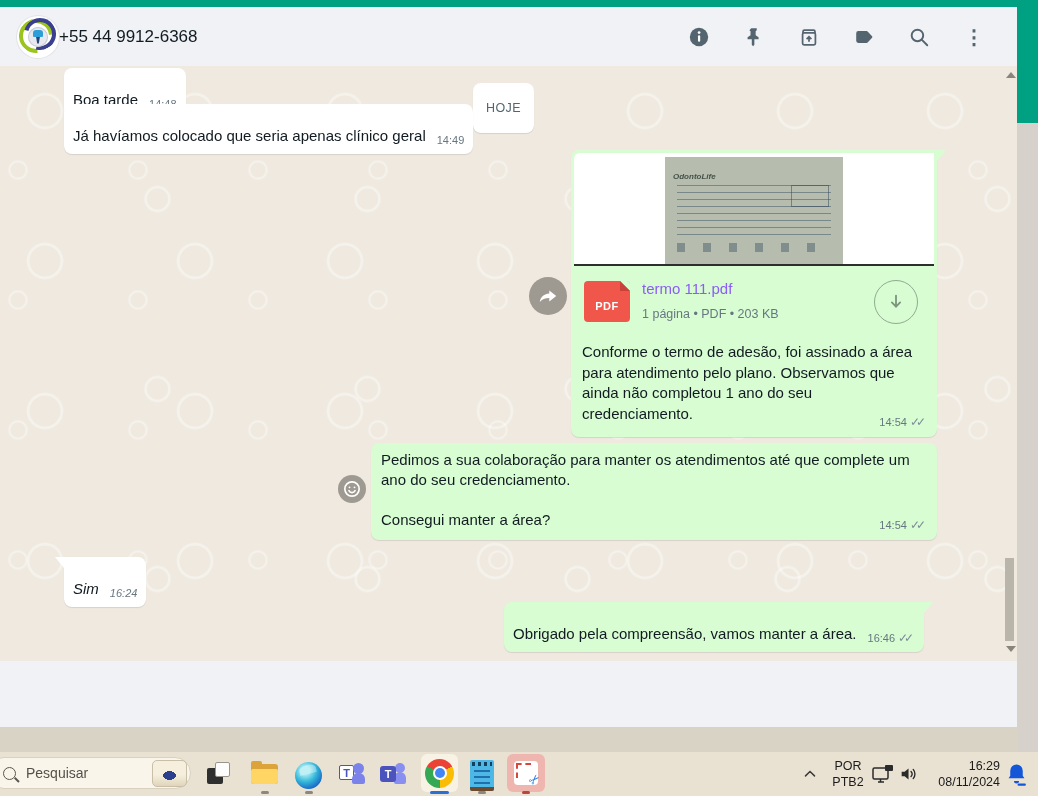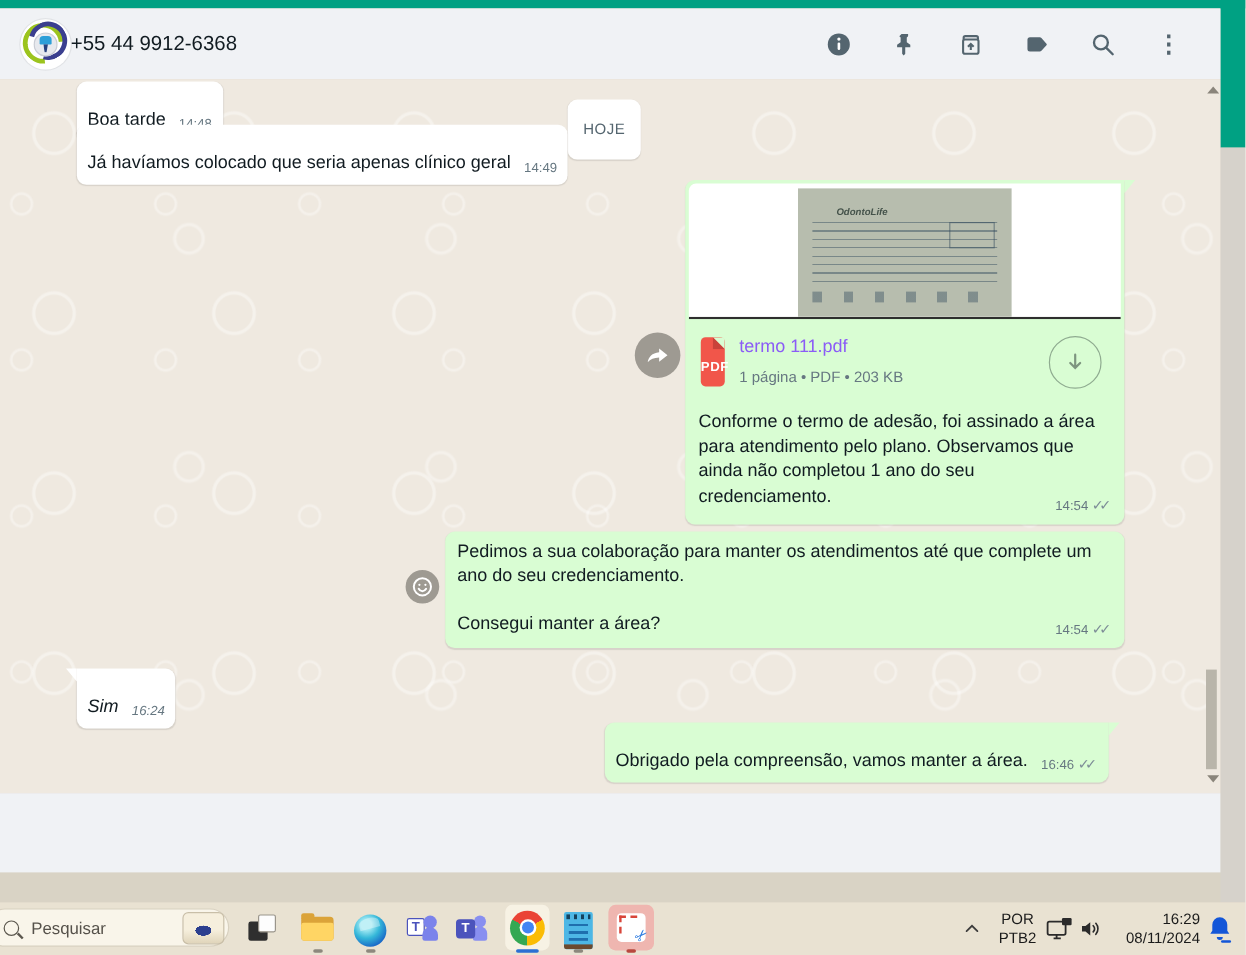--- a/index.html
+++ b/index.html
@@ -65,29 +65,29 @@
   .date-pill { position:absolute; left:473px; top:83px; background:#fff; border-radius:8px;
            padding:18px 13px; font-size:12.5px; color:#54656f; letter-spacing:.4px;
            box-shadow:0 1px 1px rgba(0,0,0,.10); }
 
   
   .pdf-bubble { left:571px; top:150px; width:366px; height:287px; padding:3px; }
   .preview { position:relative; height:113px; background:#fff; border-radius:6px 0 0 0;
              border-bottom:2px solid #2e2e2e; overflow:hidden; }
   .scan { position:absolute; left:50%; top:4px; transform:translateX(-50%);
           width:178px; height:109px; background:#b7bdae; }
-  .scan-logo { position:absolute; left:32px; top:10px; font-size:8px; font-weight:bold;
+  .scan-logo { position:absolute; left:8px; top:10px; font-size:8px; font-weight:bold;
           color:#44524a; font-style:italic; }
   .scan-lines { position:absolute; left:12px; right:12px; top:26px; height:52px;
           background:repeating-linear-gradient(0deg, rgba(45,70,90,.45) 0 1px, transparent 1px 7px); }
   .scan-box1 { position:absolute; right:14px; top:28px; width:38px; height:22px; border:1px solid rgba(45,70,90,.5); }
   .scan-row  { position:absolute; left:12px; right:12px; top:86px; height:9px;
           background:repeating-linear-gradient(90deg, rgba(45,70,90,.4) 0 8px, transparent 8px 26px); }
   .filerow { display:flex; align-items:center; padding:13px 10px 12px; }
-  .pdf-icon { position:relative; width:20px; height:41px; background:var(--pdf-red,#f1564a);
+  .pdf-icon { position:relative; width:46px; height:41px; background:var(--pdf-red,#f1564a);
           border-radius:4px; flex:0 0 auto; }
   .pdf-icon::before { content:""; position:absolute; right:0; top:0;
           border-top:10px solid #fff; border-left:10px solid #c9423a; border-radius:0 3px 0 0;
           border-top-color:var(--bubble-out,#d9fdd3); }
   .pdf-badge { position:absolute; left:0; right:0; bottom:6px; text-align:center;
           color:#fff; font-size:11px; font-weight:bold; letter-spacing:.5px; }
   .fileinfo { margin-left:12px; flex:1 1 auto; min-width:0; }
   .filename { font-size:15px; color:#8b5cf6; }
   .filemeta { font-size:12.5px; color:var(--time-gray,#667781); margin-top:5px; }
   .dl-btn { width:44px; height:44px; border-radius:50%; border:1px solid #8fab90;

